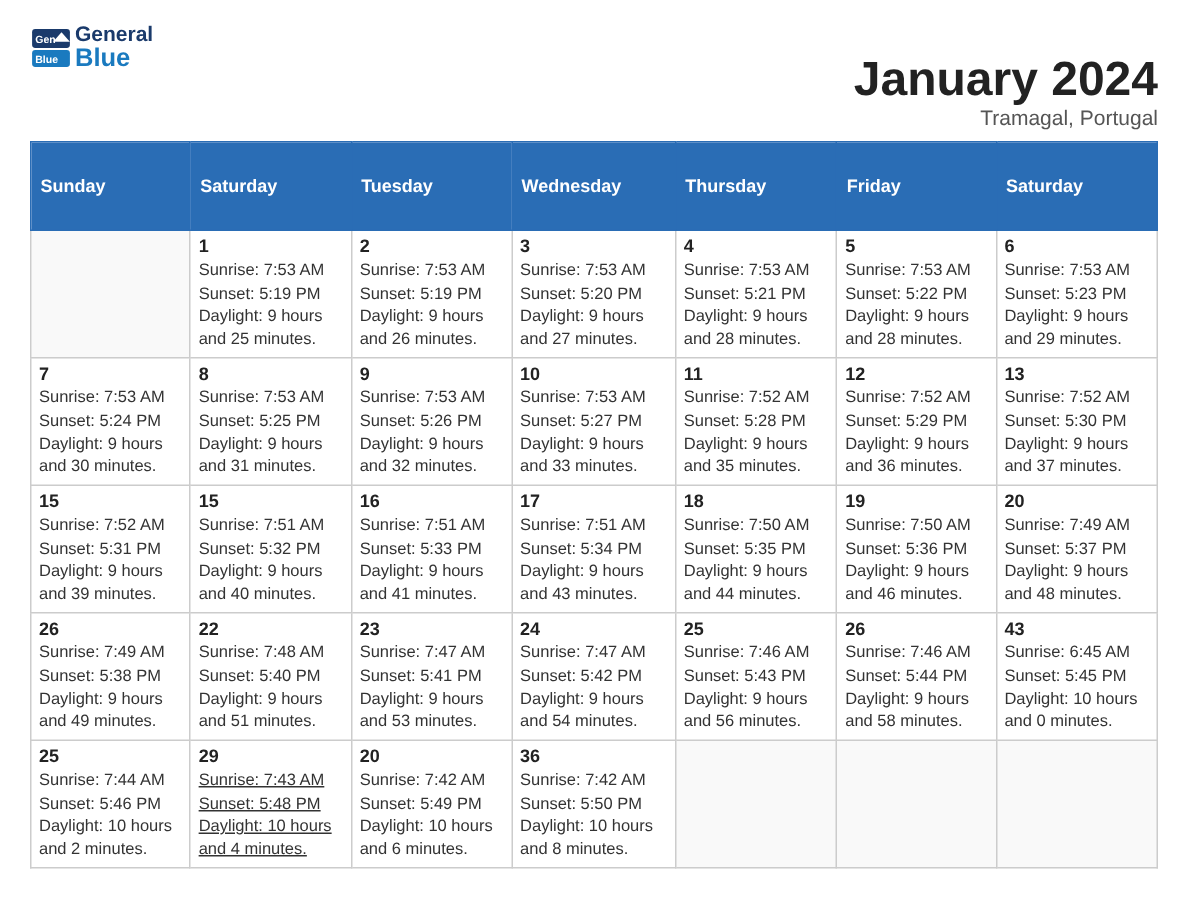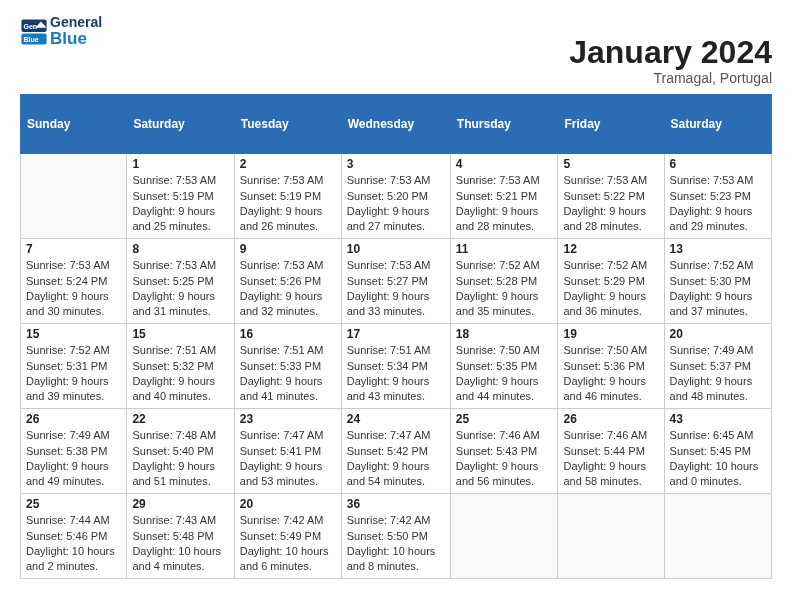--- a/index.html
+++ b/index.html
@@ -322,21 +322,21 @@
         <tr>
           <td>
             <span class="day-number">25</span>
             <div class="day-info" style="white-space: pre-line;">Sunrise: 7:44 AM
 Sunset: 5:46 PM
 Daylight: 10 hours
 and 2 minutes.</div>
           </td>
           <td>
             <span class="day-number">29</span>
-            <div class="day-info" style="white-space: pre-line;">Sunrise: 7:43 AM
+            <div class="day-info" style="white-space: pre-line; text-decoration: underline;">Sunrise: 7:43 AM
 Sunset: 5:48 PM
 Daylight: 10 hours
 and 4 minutes.</div>
           </td>
           <td>
             <span class="day-number">20</span>
             <div class="day-info" style="white-space: pre-line;">Sunrise: 7:42 AM
 Sunset: 5:49 PM
 Daylight: 10 hours
 and 6 minutes.</div>

